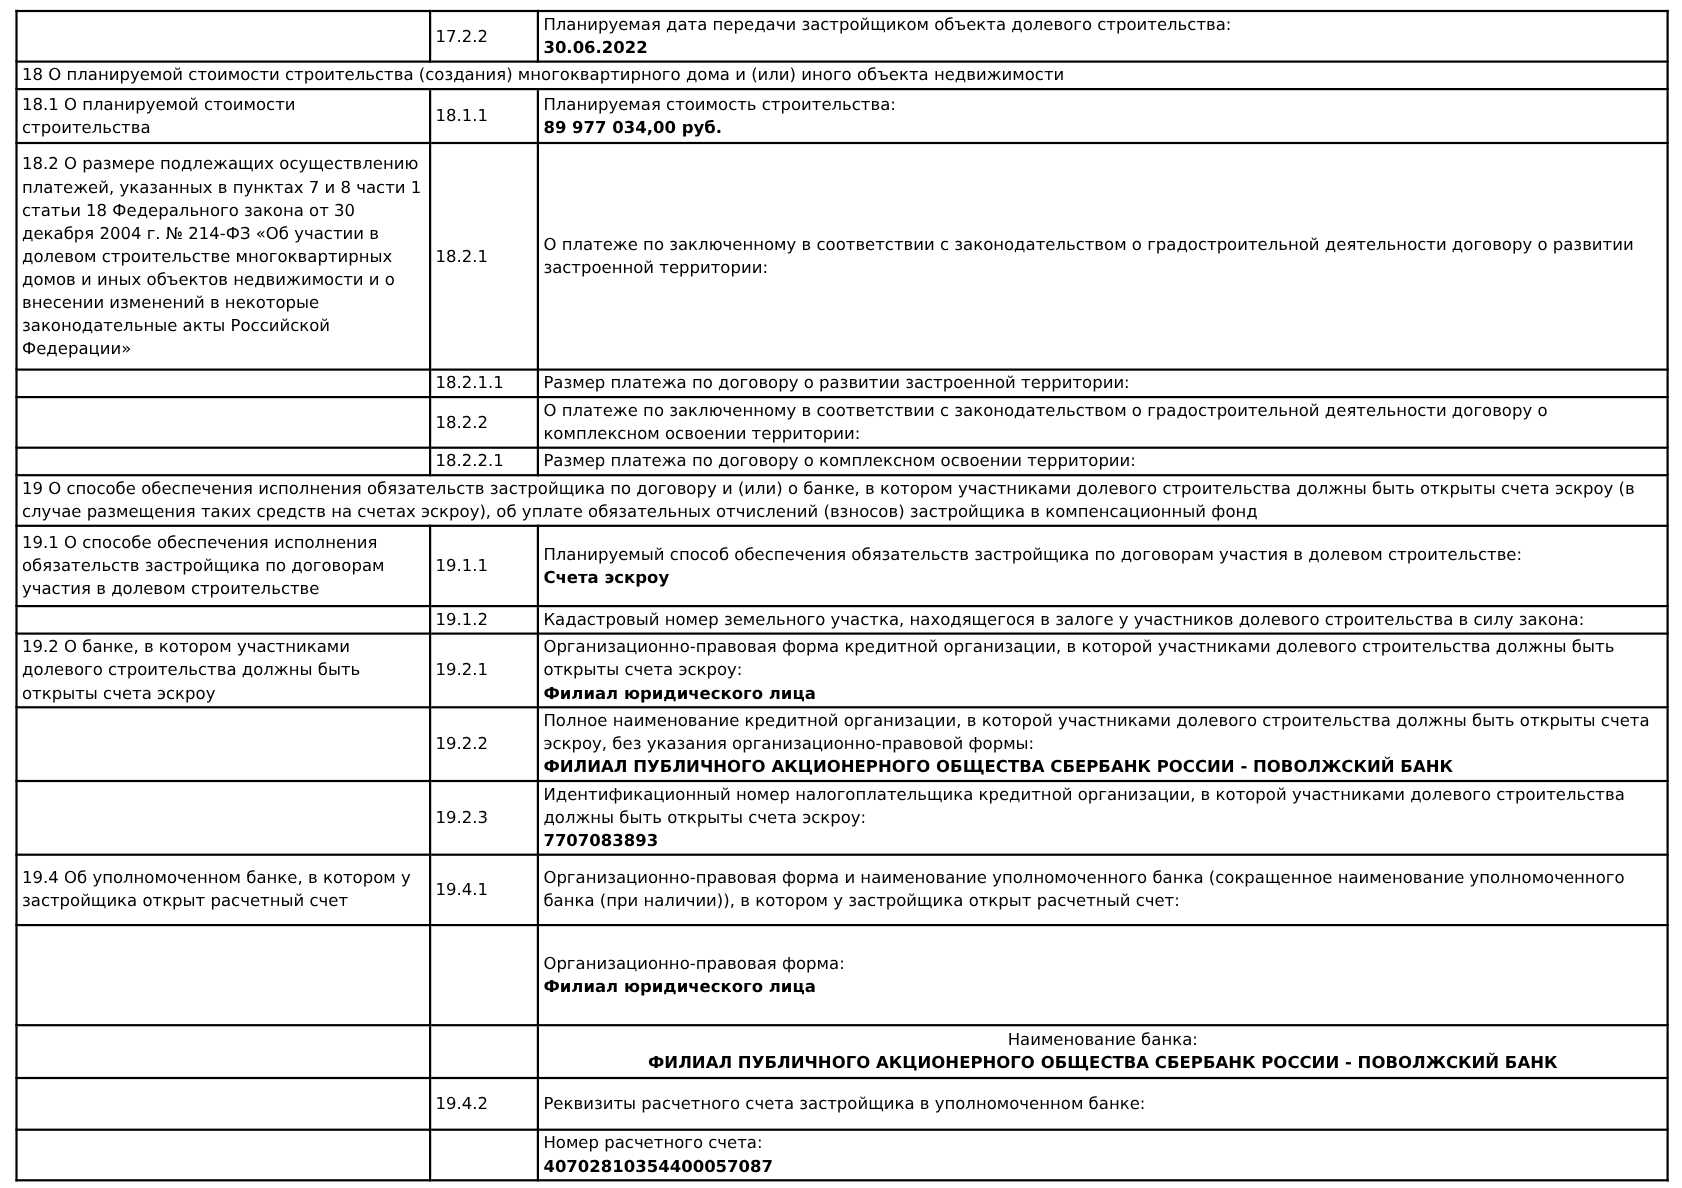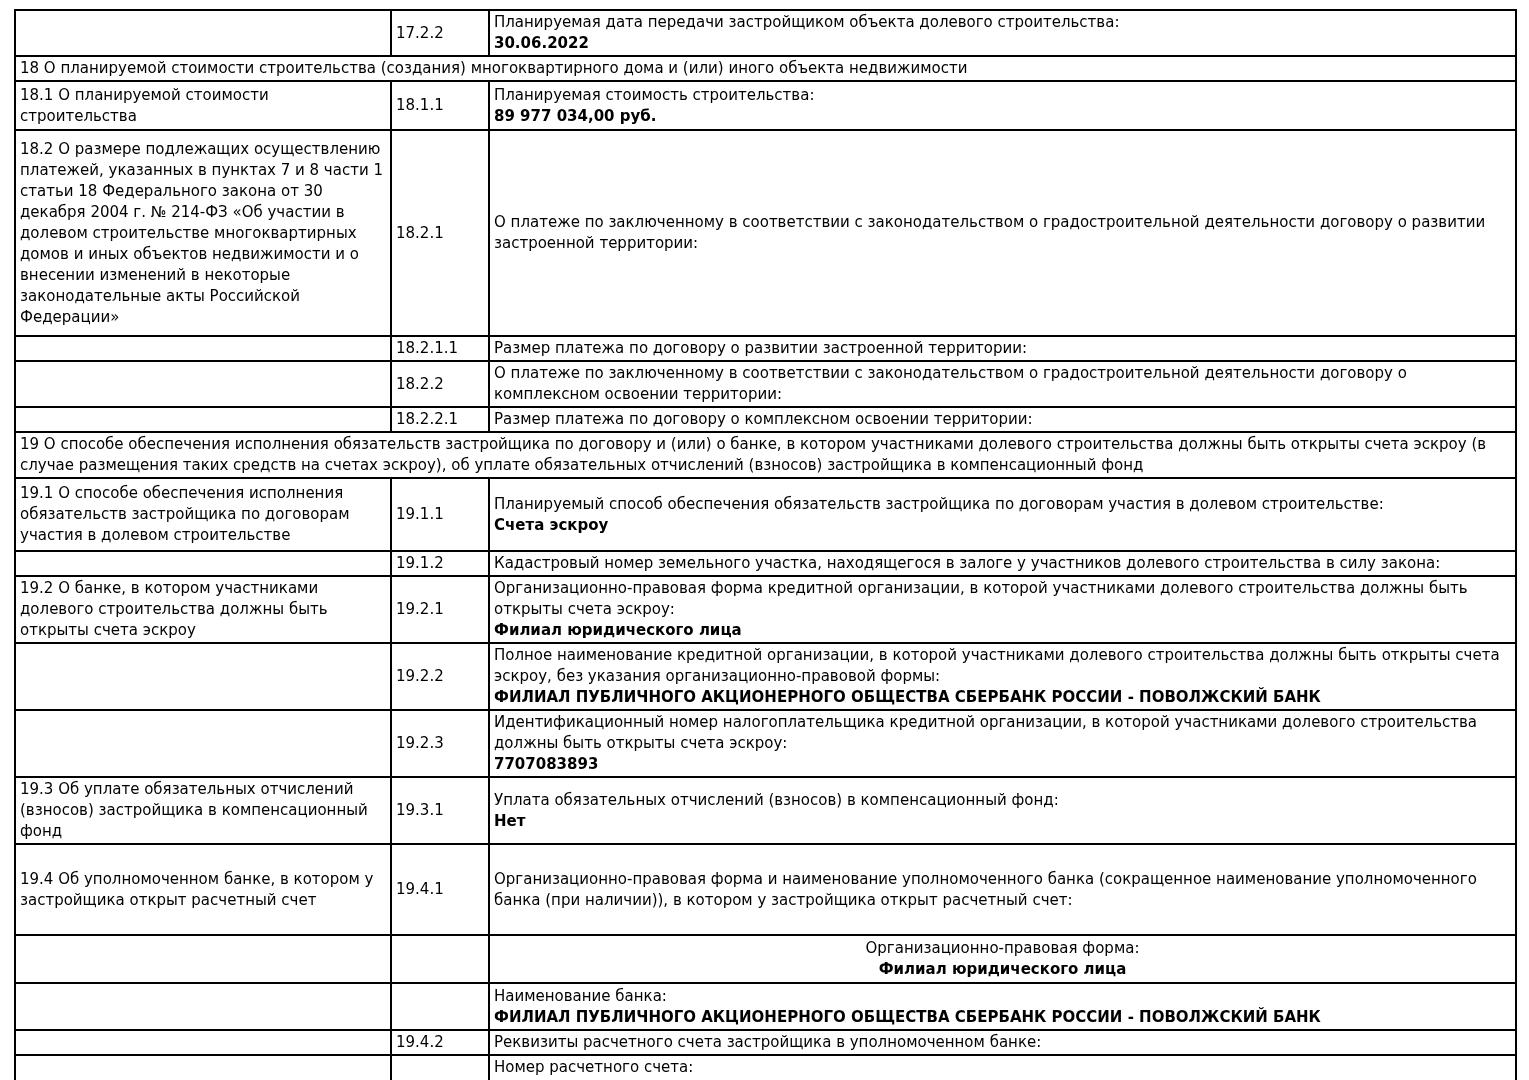--- a/index.html
+++ b/index.html
@@ -165,28 +165,20 @@
         </tr>
         <tr>
           <td class="topic-cell"></td>
           <td class="num-cell">19.2.3</td>
           <td class="content-cell">
             <div class="label-line">Идентификационный номер налогоплательщика кредитной организации, в которой участниками долевого строительства должны быть открыты счета эскроу:</div>
             <div class="value-line">7707083893</div>
           </td>
         </tr>
         <tr>
-          <td class="topic-cell">19.3 Об уплате обязательных отчислений (взносов) застройщика в компенсационный фонд</td>
-          <td class="num-cell">19.3.1</td>
-          <td class="content-cell">
-            <div class="label-line">Уплата обязательных отчислений (взносов) в компенсационный фонд:</div>
-            <div class="value-line">Нет</div>
-          </td>
-        </tr>
-        <tr>
           <td class="topic-cell">19.4 Об уполномоченном банке, в котором у застройщика открыт расчетный счет</td>
           <td class="num-cell">19.4.1</td>
           <td class="content-cell">
             <div class="label-line">Организационно-правовая форма и наименование уполномоченного банка (сокращенное наименование уполномоченного банка (при наличии)), в котором у застройщика открыт расчетный счет:</div>
           </td>
         </tr>
         <tr>
           <td class="topic-cell"></td>
           <td class="num-cell"></td>
           <td class="content-cell">

